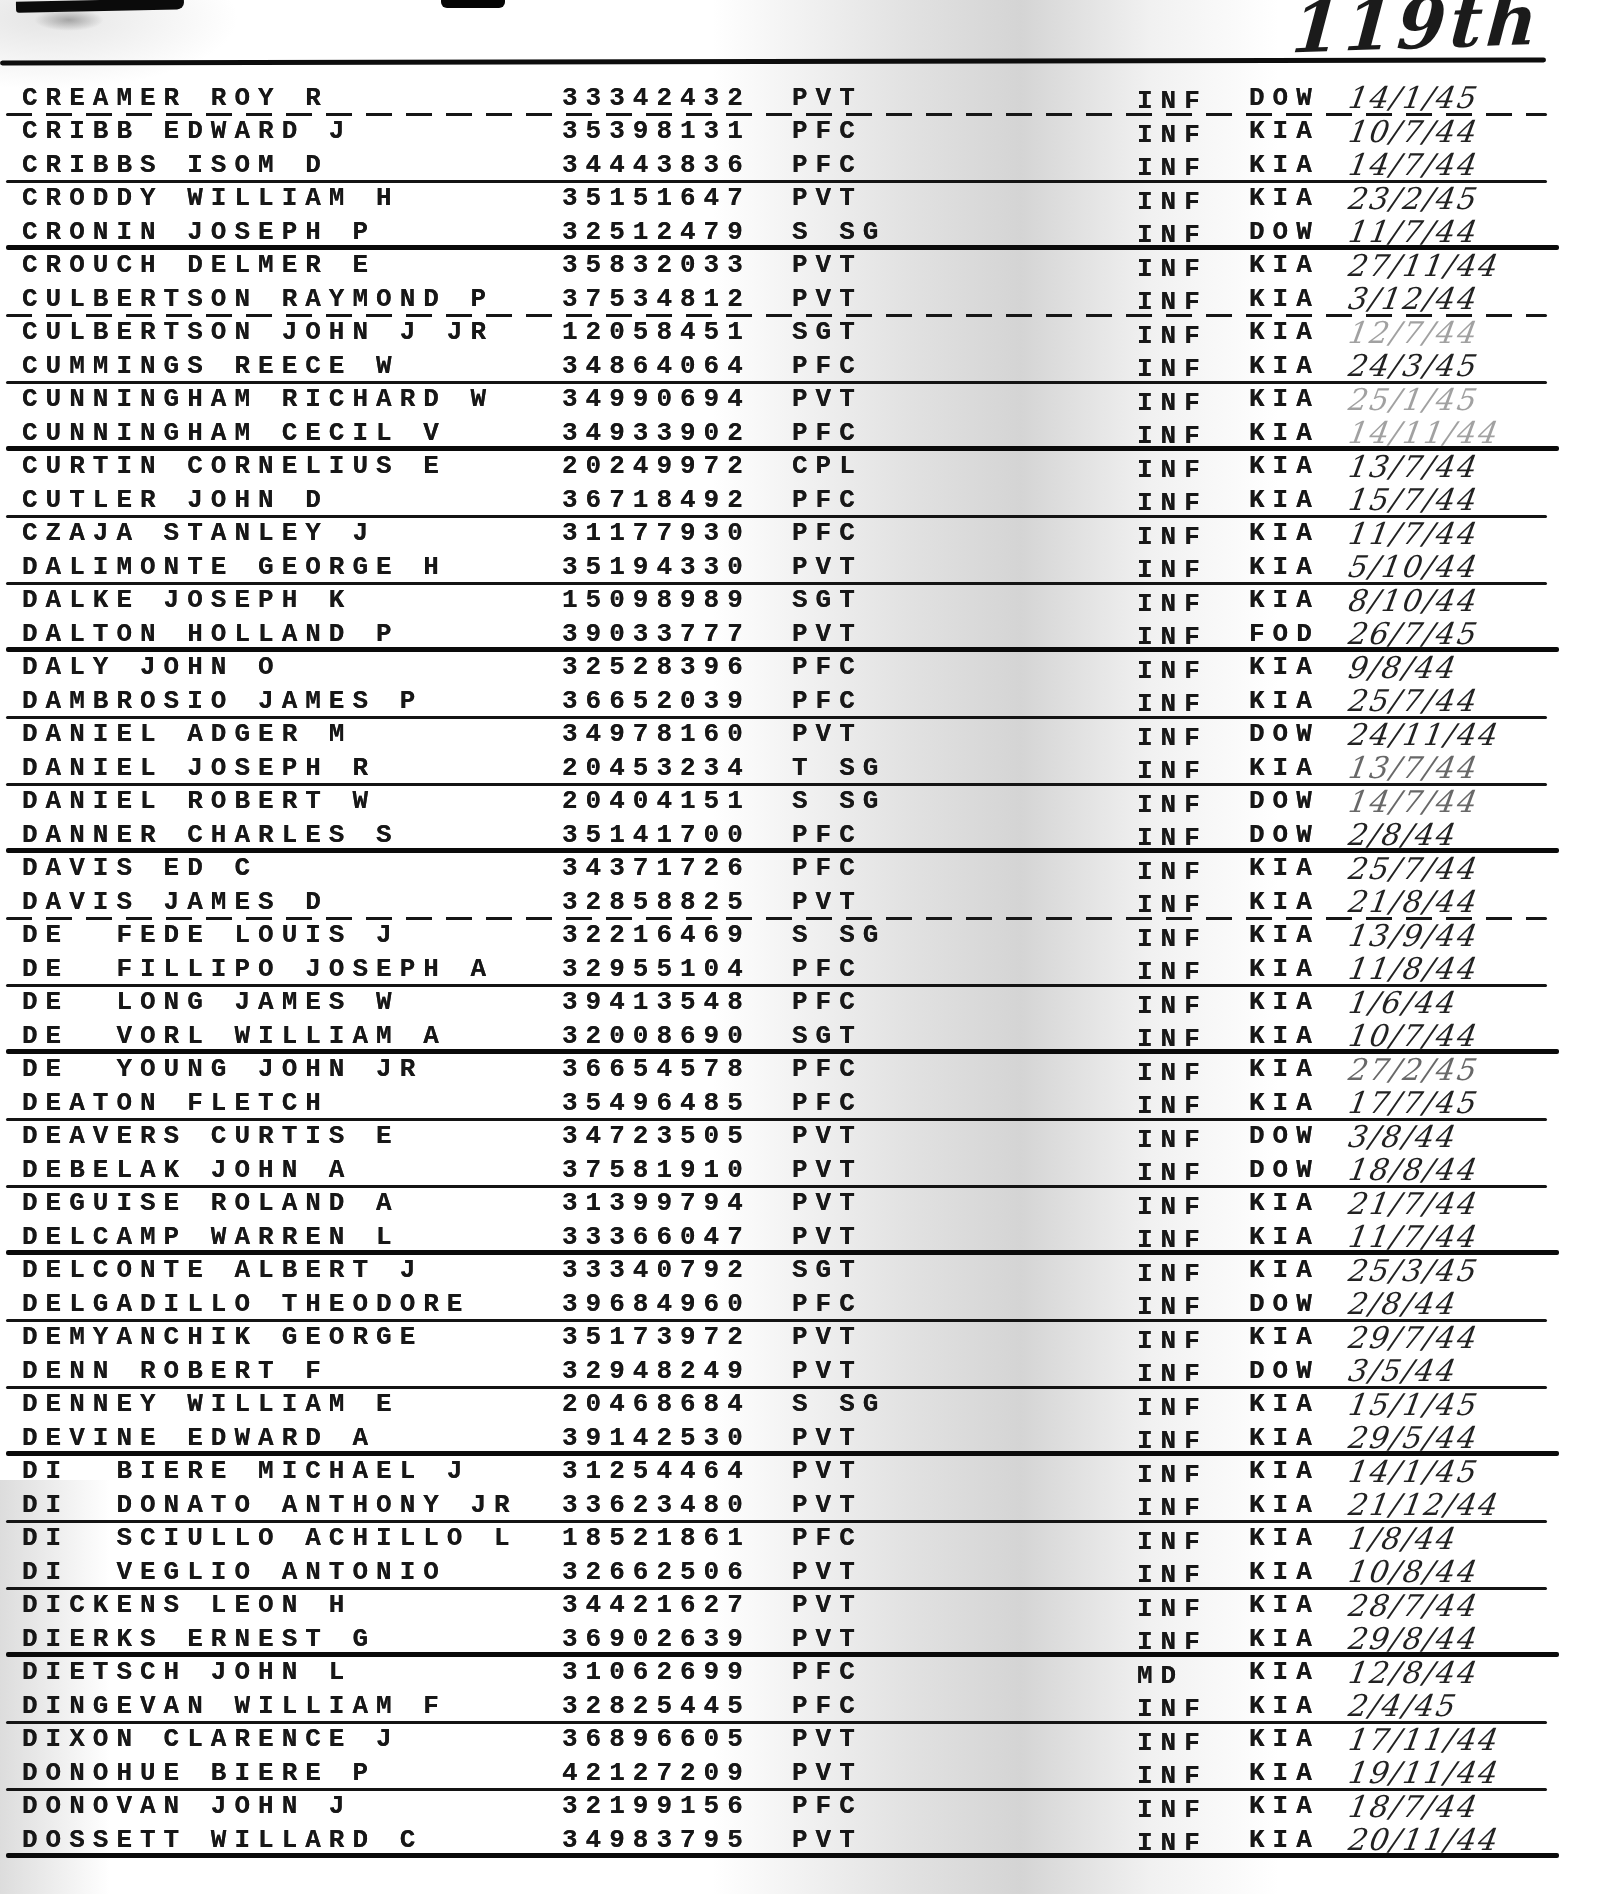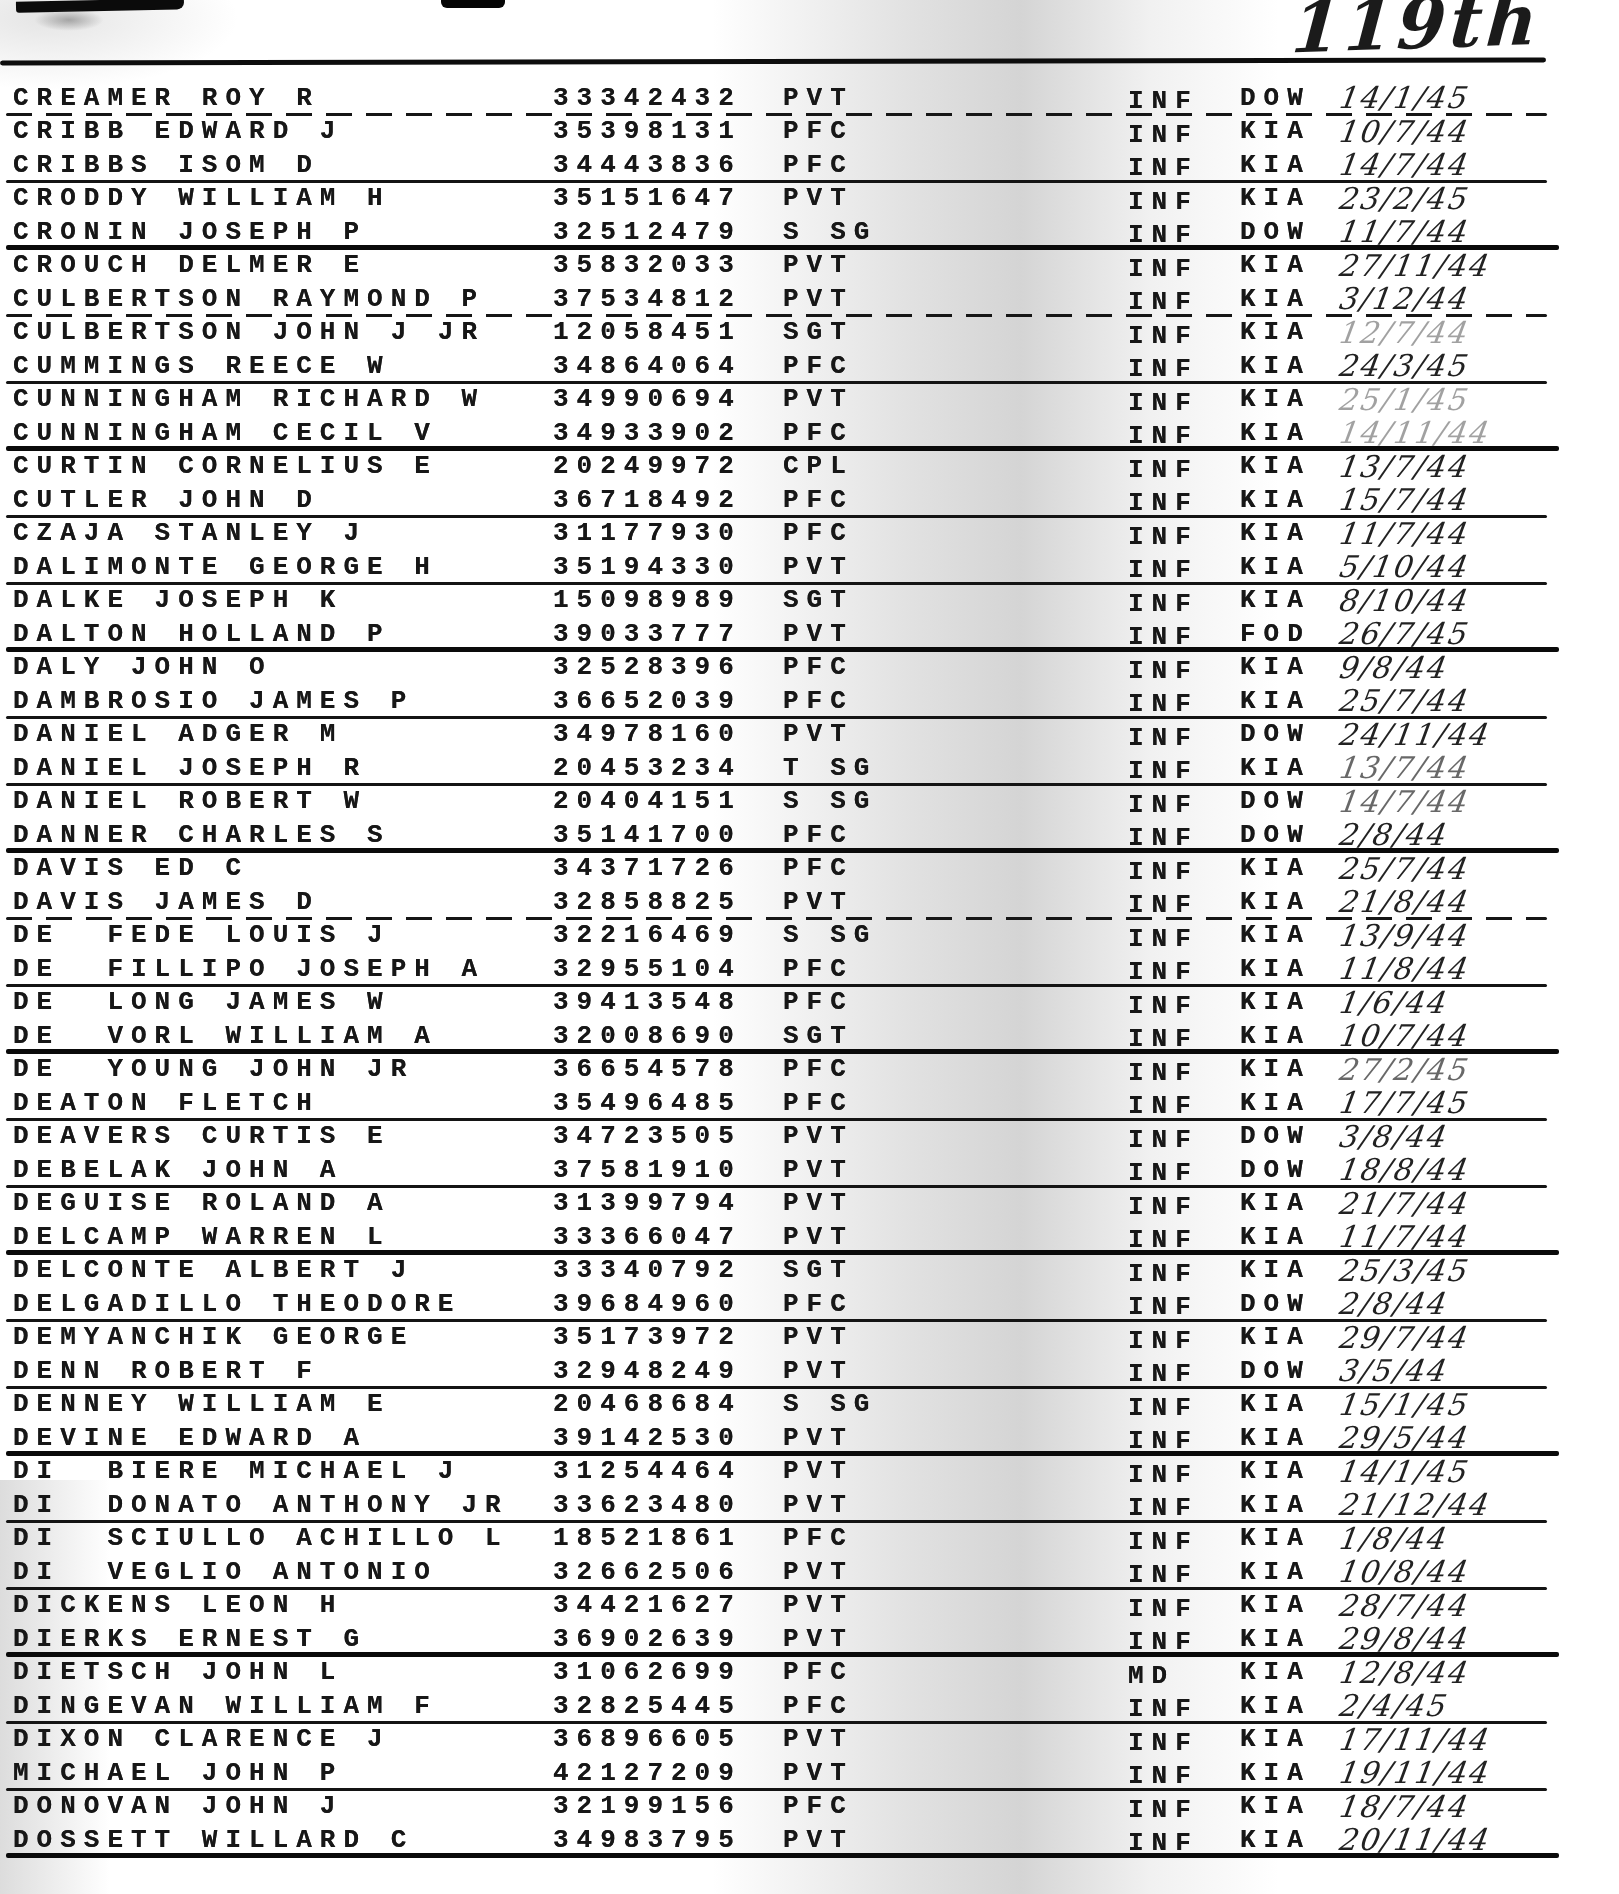--- a/index.html
+++ b/index.html
@@ -32,21 +32,21 @@
     font-family:"DejaVu Serif","Liberation Serif",serif;font-style:italic;font-weight:600;
     font-size:70px;color:#1b1b1b;letter-spacing:4px;transform:rotate(-2deg) skewX(-6deg);}
 
   .top-rule{position:absolute;left:0;top:59px;width:1546px;height:5px;background:#0d0d0d;
     border-radius:3px;transform:rotate(-0.12deg);}
 
   .rows{position:absolute;left:0;top:81px;width:1619px;}
   .row{position:relative;height:33.5px;display:flex;align-items:center;
     font-size:26px;font-weight:700;letter-spacing:8px;color:#171717;white-space:pre;
     text-shadow:0 0 .6px rgba(0,0,0,.7);}
-  .c-name  {width:540px;padding-left:13px;overflow:visible;}
+  .c-name  {width:540px;padding-left:22px;overflow:visible;}
   .c-serial{width:230px;}
   .c-rank  {width:345px;}
   .c-branch{width:112px;margin-top:7px;}
   .c-cas   {width:100px;}
   .c-date  {flex:1;font-family:"DejaVu Serif","Liberation Serif",serif;font-style:italic;
     font-weight:400;font-size:30px;letter-spacing:2px;color:#222;
     transform:skewX(-10deg);text-shadow:none;}
   .faint  {opacity:.42;}
   .faint2 {opacity:.68;}
 
@@ -467,21 +467,21 @@
   <div class="rule"></div></div>
       <div class="row">
     <span class="c-name">DIXON CLARENCE J</span>
     <span class="c-serial">36896605</span>
     <span class="c-rank">PVT</span>
     <span class="c-branch">INF</span>
     <span class="c-cas">KIA</span>
     <span class="c-date">17/11/44</span>
   </div>
       <div class="row">
-    <span class="c-name">MICHAEL JOHN P</span>
+    <span class="c-name">DONOHUE BIERE P</span>
     <span class="c-serial">42127209</span>
     <span class="c-rank">PVT</span>
     <span class="c-branch">INF</span>
     <span class="c-cas">KIA</span>
     <span class="c-date">19/11/44</span>
   <div class="rule"></div></div>
       <div class="row">
     <span class="c-name">DONOVAN JOHN J</span>
     <span class="c-serial">32199156</span>
     <span class="c-rank">PFC</span>

